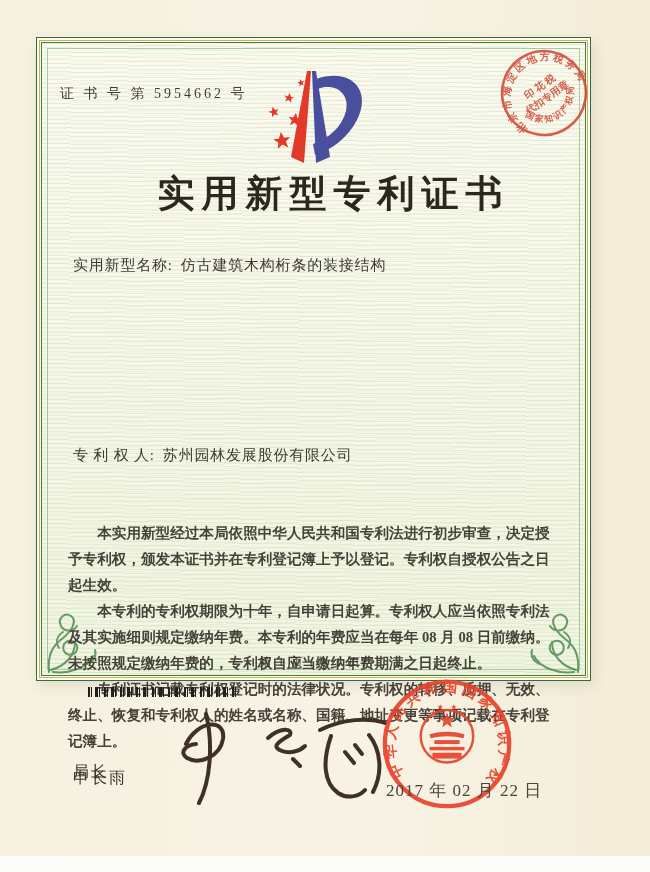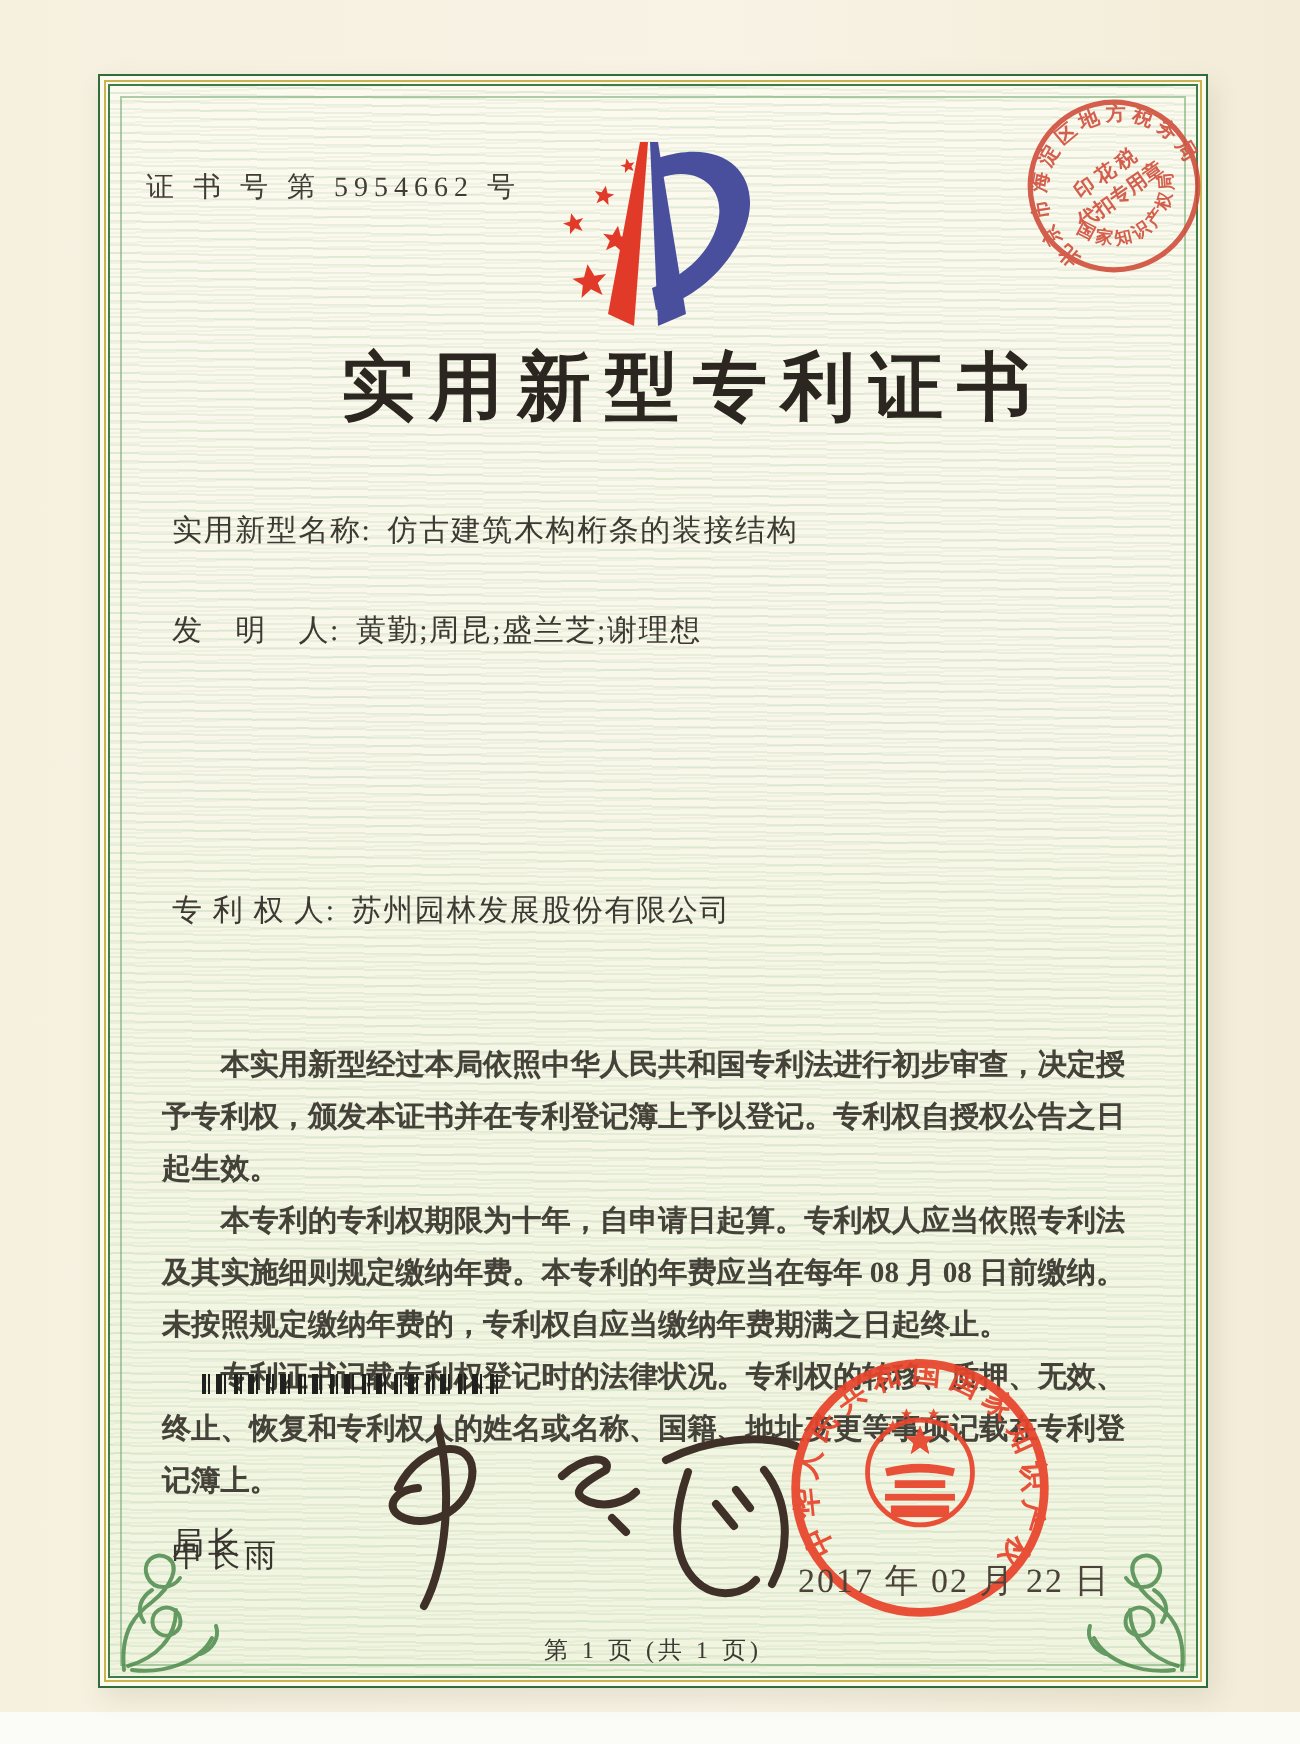--- a/index.html
+++ b/index.html
@@ -3,21 +3,21 @@
 <meta charset="utf-8">
 <style>
   html,body{margin:0;padding:0;}
   body{
     width:650px;height:872px;position:relative;overflow:hidden;
     background:linear-gradient(90deg,#f6f0df 0%,#f8f3e5 55%,#f3ecd8 100%);
     font-family:"Liberation Serif","DejaVu Serif",serif;
   }
   .photo-bottom-strip{position:absolute;left:0;bottom:0;width:100%;height:16px;background:#fbfbf8;}
   .frame{
-    position:absolute;left:49px;top:37px;width:555px;height:807px;box-sizing:border-box;
+    position:absolute;left:36px;top:37px;width:555px;height:644px;box-sizing:border-box;
     border:1px solid #2f6e3c;
     box-shadow:inset 0 0 0 2px #fdfaf0, inset 0 0 0 3px #c9b44e, inset 0 0 0 4px #fdfaf0,
                inset 0 0 0 5px #3f7d46, 3px 5px 12px rgba(90,80,50,0.12);
     background-color:#f5f6e6;
     background-image:
       repeating-linear-gradient(1deg, rgba(140,185,130,0.16) 0 1px, rgba(255,255,255,0) 1px 4px),
       repeating-linear-gradient(-1.5deg, rgba(150,190,140,0.11) 0 1px, rgba(255,255,255,0) 1px 5px),
       linear-gradient(180deg, rgba(253,250,240,0.92) 0%, rgba(251,248,236,0.55) 40%, rgba(233,242,212,0.35) 100%);
   }
   .inner-line{position:absolute;left:10px;top:10px;right:10px;bottom:10px;border:1px solid rgba(110,165,110,0.55);pointer-events:none;}
@@ -88,23 +88,20 @@
       <use href="#star" transform="translate(41,53) scale(0.72) rotate(8)"></use>
       <use href="#star" transform="translate(28,74) scale(0.9) rotate(-8)"></use>
     </g>
   </svg>
 
   <div class="title">实用新型专利证书</div>
 
   <div class="field" style="top:218px">
     <span class="lbl">实用新型名称:</span><span>仿古建筑木构桁条的装接结构</span>
   </div>
-  <div class="field" style="top:268px">
-    <span class="lbl">发　明　人:</span><span>黄勤;周昆;盛兰芝;谢理想</span>
-  </div>
   <div class="field" style="top:408px">
     <span class="lbl">专 利 权 人:</span><span>苏州园林发展股份有限公司</span>
   </div>
 
   <div class="paras">
     <p>本实用新型经过本局依照中华人民共和国专利法进行初步审查，决定授予专利权，颁发本证书并在专利登记簿上予以登记。专利权自授权公告之日起生效。</p>
     <p>本专利的专利权期限为十年，自申请日起算。专利权人应当依照专利法及其实施细则规定缴纳年费。本专利的年费应当在每年 08 月 08 日前缴纳。未按照规定缴纳年费的，专利权自应当缴纳年费期满之日起终止。</p>
     <p>专利证书记载专利权登记时的法律状况。专利权的转移、质押、无效、终止、恢复和专利权人的姓名或名称、国籍、地址变更等事项记载在专利登记簿上。</p>
   </div>
 

